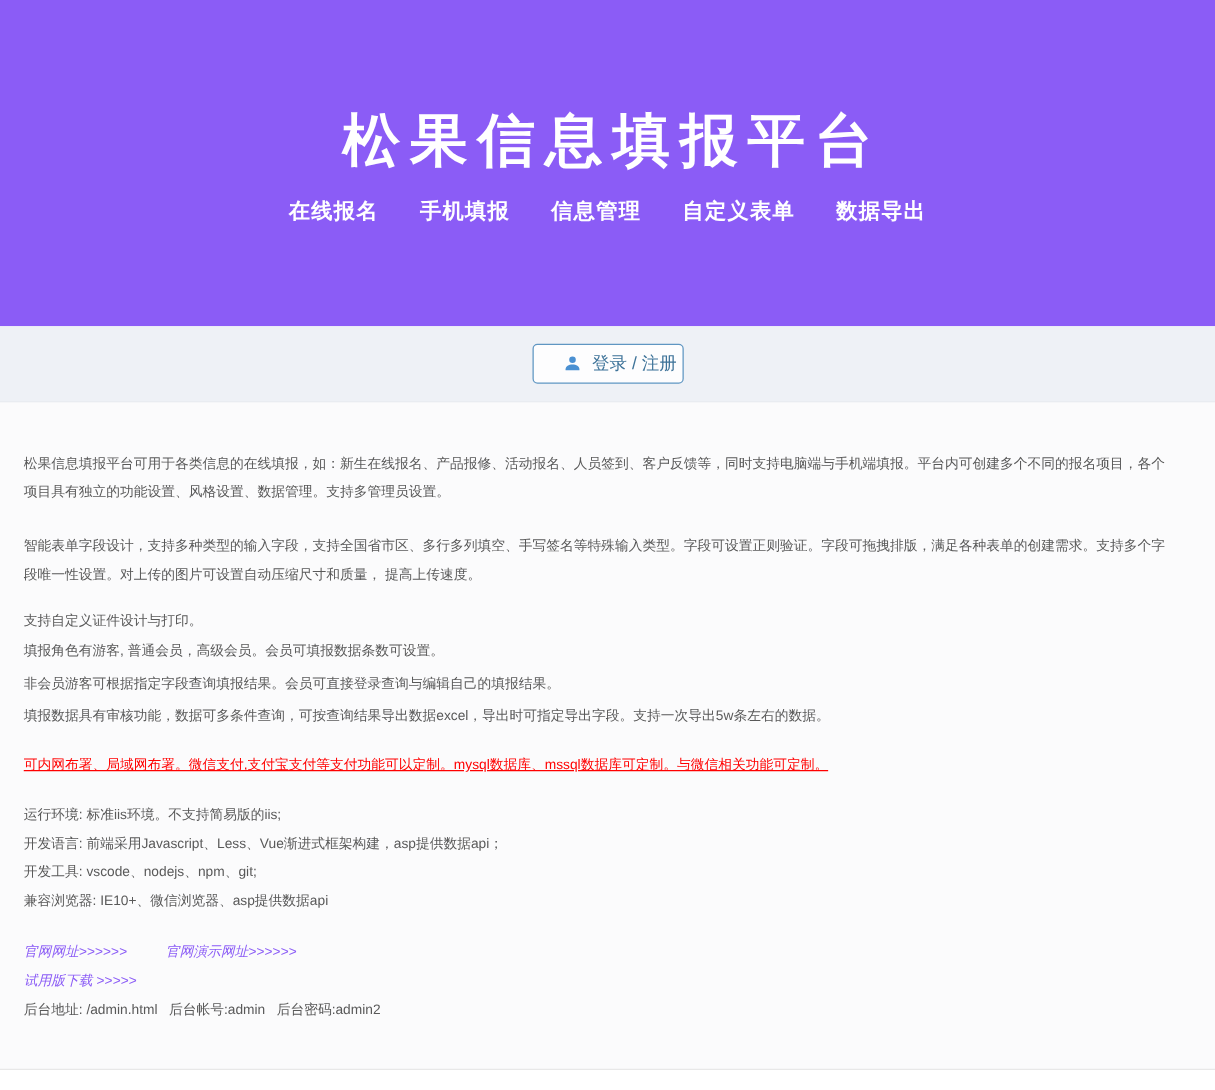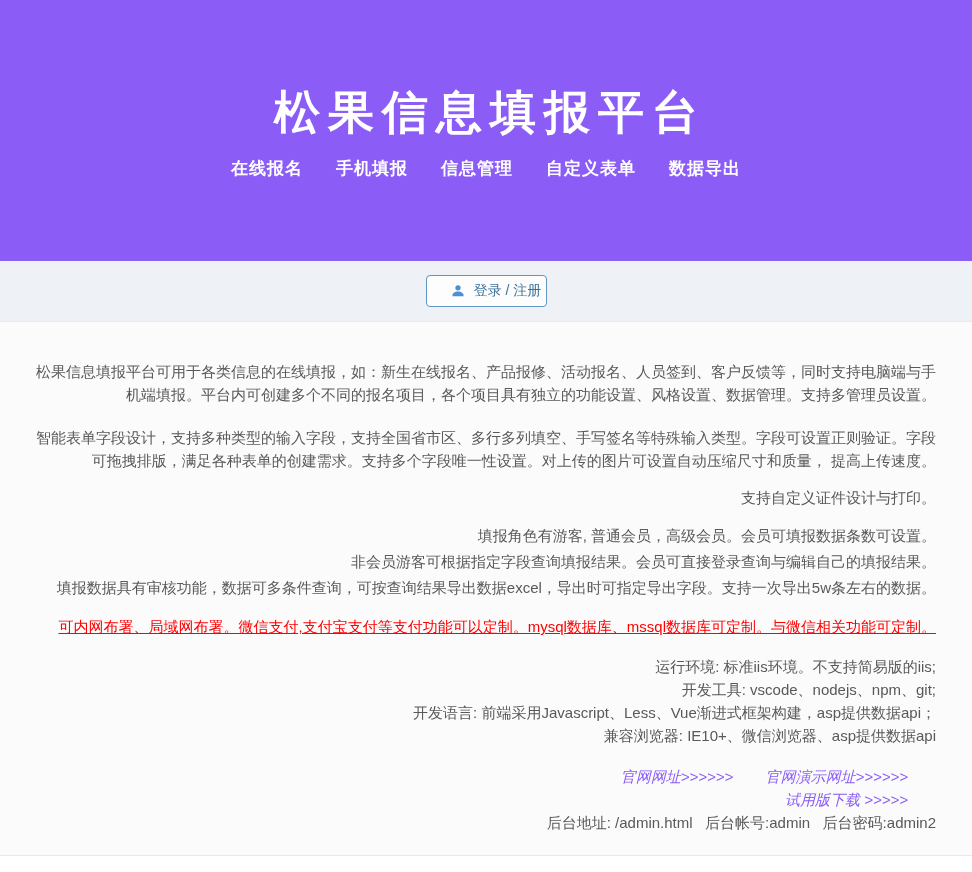--- a/index.html
+++ b/index.html
@@ -62,28 +62,27 @@
     cursor: pointer;
     padding-left: 20px;
   }
   .login-btn svg { display: block; }
 
   
   .content {
     height: 534px;
     background: #fbfbfc;
     border-bottom: 1px solid #e8e8e8;
-    padding: 38px 36px 30px 32px;
+    padding: 38px 36px 30px 19px;
     color: #595959;
-    font-size: 15px;
+    font-size: 11px;
     line-height: 23px;
     overflow: hidden;
-    text-align: right;
   }
-  .para { margin-bottom: 15px; }
+  .para { margin-bottom: 1px; }
   .para-intro { margin-bottom: 20px; }
   .para-form { margin-bottom: 14px; }
   .roles-block { margin-bottom: 16px; }
   .roles-block .line { margin-bottom: 3px; }
   .notice-red {
     color: #ff0000;
     margin-bottom: 17px;
     text-decoration: underline;
   }
   .env-block { margin-bottom: 18px; }
@@ -132,22 +131,22 @@
   <div class="roles-block">
     <div class="line">填报角色有游客, 普通会员，高级会员。会员可填报数据条数可设置。</div>
     <div class="line">非会员游客可根据指定字段查询填报结果。会员可直接登录查询与编辑自己的填报结果。</div>
     <div class="line">填报数据具有审核功能，数据可多条件查询，可按查询结果导出数据excel，导出时可指定导出字段。支持一次导出5w条左右的数据。</div>
   </div>
 
   <p class="notice-red">可内网布署、局域网布署。微信支付,支付宝支付等支付功能可以定制。mysql数据库、mssql数据库可定制。与微信相关功能可定制。</p>
 
   <div class="env-block">
     <div>运行环境: 标准iis环境。不支持简易版的iis;</div>
+    <div>开发语言: 前端采用Javascript、Less、Vue渐进式框架构建，asp提供数据api；</div>
     <div>开发工具: vscode、nodejs、npm、git;</div>
-    <div>开发语言: 前端采用Javascript、Less、Vue渐进式框架构建，asp提供数据api；</div>
     <div>兼容浏览器: IE10+、微信浏览器、asp提供数据api</div>
   </div>
 
   <div class="links-row">
     <a class="weblink">官网网址&gt;&gt;&gt;&gt;&gt;&gt;</a>
     <a class="weblink">官网演示网址&gt;&gt;&gt;&gt;&gt;&gt;</a>
   </div>
   <div class="links-row">
     <a class="weblink">试用版下载 &gt;&gt;&gt;&gt;&gt;</a>
   </div>

